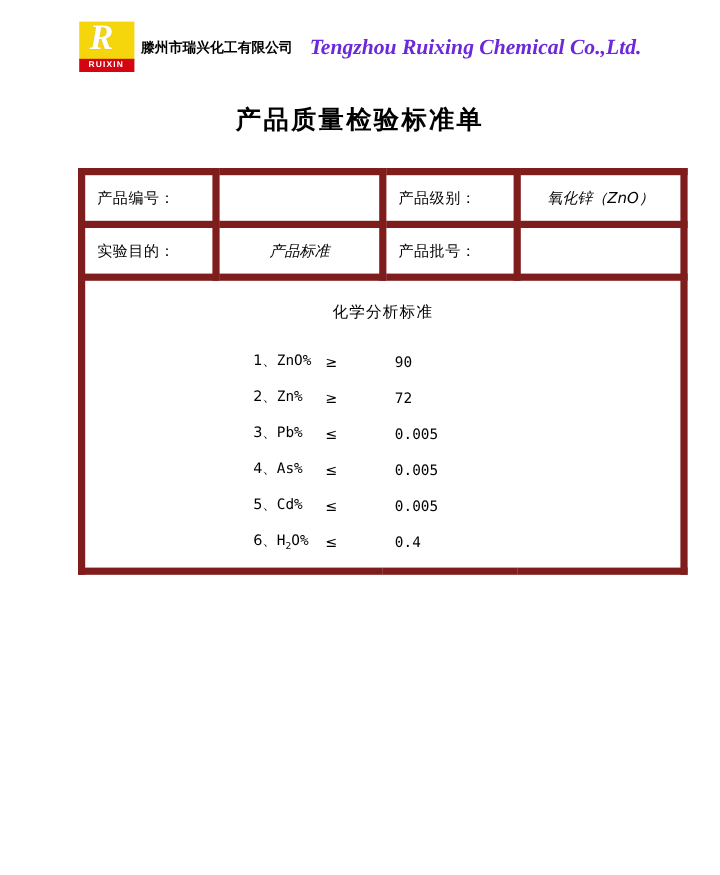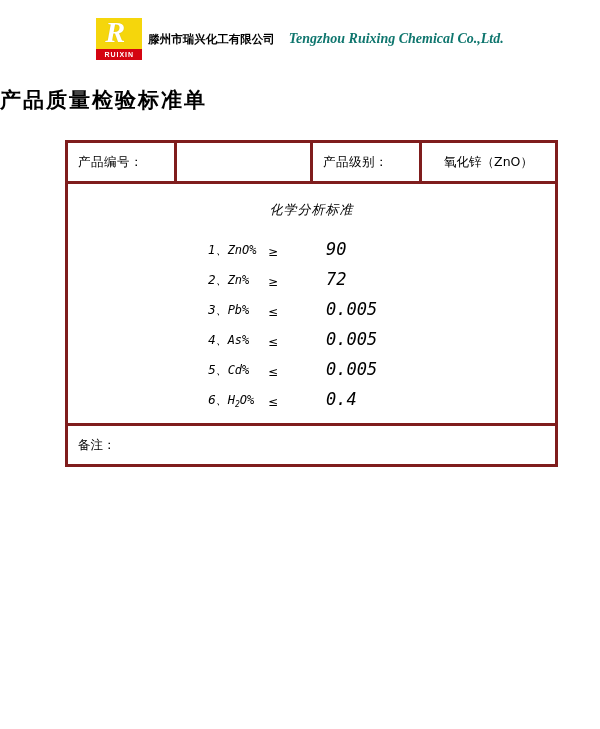--- a/index.html
+++ b/index.html
@@ -74,70 +74,71 @@
   .company-cn {
     font-family: "DejaVu Sans", sans-serif;
     font-size: 11.5px;
     font-weight: bold;
     color: #000;
     white-space: nowrap;
     margin-right: 14px;
   }
   .company-en {
     font-family: "Liberation Serif", serif;
-    font-size: 14px;
+    font-size: 18px;
     font-weight: bold;
     font-style: italic;
-    color: #0f766e;
+    color: #6d28d9;
     white-space: nowrap;
   }
 
   
   .doc-title {
+    text-align: center;
     font-family: "DejaVu Sans", sans-serif;
     font-size: 21px;
     font-weight: bold;
     letter-spacing: 2px;
     margin-top: 22px;
     margin-bottom: 26px;
   }
 
   
   .table-wrap {
     width: 470px;
     margin: 0 auto;
   }
   table.doc {
     width: 100%;
     border-collapse: collapse;
     table-layout: fixed;
   }
   table.doc td {
-    border: 3px solid #7f1d1d;
+    border: 6px solid #7f1d1d;
     height: 38px;
     padding: 0 10px;
     font-family: "DejaVu Sans", sans-serif;
     font-size: 12.5px;
     vertical-align: middle;
   }
   td.label {
     width: 86px;
     text-align: left;
     letter-spacing: 0.5px;
   }
   td.value {
     width: 113px;
     text-align: center;
+    font-style: italic;
   }
 
   
   td.chem {
     padding: 0;
     height: auto;
-    font-style: italic;
   }
   .chem-title {
     text-align: center;
     font-family: "DejaVu Sans", sans-serif;
     font-size: 13px;
     padding-top: 17px;
     padding-bottom: 6px;
     letter-spacing: 1px;
   }
   .chem-rows {
@@ -160,21 +161,21 @@
     font-size: 12px;
   }
   .chem-op {
     width: 58px;
     text-align: left;
     font-family: "DejaVu Sans", sans-serif;
     font-size: 12px;
   }
   .chem-val {
     font-family: "DejaVu Sans Mono", monospace;
-    font-size: 17px;
+    font-size: 12px;
   }
   sub {
     font-size: 8px;
   }
 
   
   td.remark {
     height: 78px;
     vertical-align: top;
     padding-top: 9px;
@@ -217,20 +218,26 @@
   <div class="table-wrap">
     <table class="doc">
       <tbody>
         <tr>
           <td class="label">产品编号：</td>
           <td class="value"></td>
           <td class="label">产品级别：</td>
           <td class="value">氧化锌（ZnO）</td>
         </tr>
         <tr>
+          <td class="label">实验目的：</td>
+          <td class="value">产品标准</td>
+          <td class="label">产品批号：</td>
+          <td class="value"></td>
+        </tr>
+        <tr>
           <td class="chem" colspan="4">
             <div class="chem-title">化学分析标准</div>
             <div class="chem-rows">
 
               <div class="chem-row">
                 <div class="chem-name"><span class="cn">1、</span><span>ZnO%</span></div>
                 <div class="chem-op">≥</div>
                 <div class="chem-val">90</div>
               </div>
 
@@ -258,24 +265,19 @@
                 <div class="chem-val">0.005</div>
               </div>
 
               <div class="chem-row">
                 <div class="chem-name"><span class="cn">6、</span><span>H<sub>2</sub>O%</span></div>
                 <div class="chem-op">≤</div>
                 <div class="chem-val">0.4</div>
               </div>
 
             </div>
-          </td>
-        </tr>
-        <tr>
-          <td class="remark" colspan="4">
-            <span>备注：</span><span></span>
           </td>
         </tr>
       </tbody>
     </table>
   </div>
 
 </div>
 
 </body></html>

